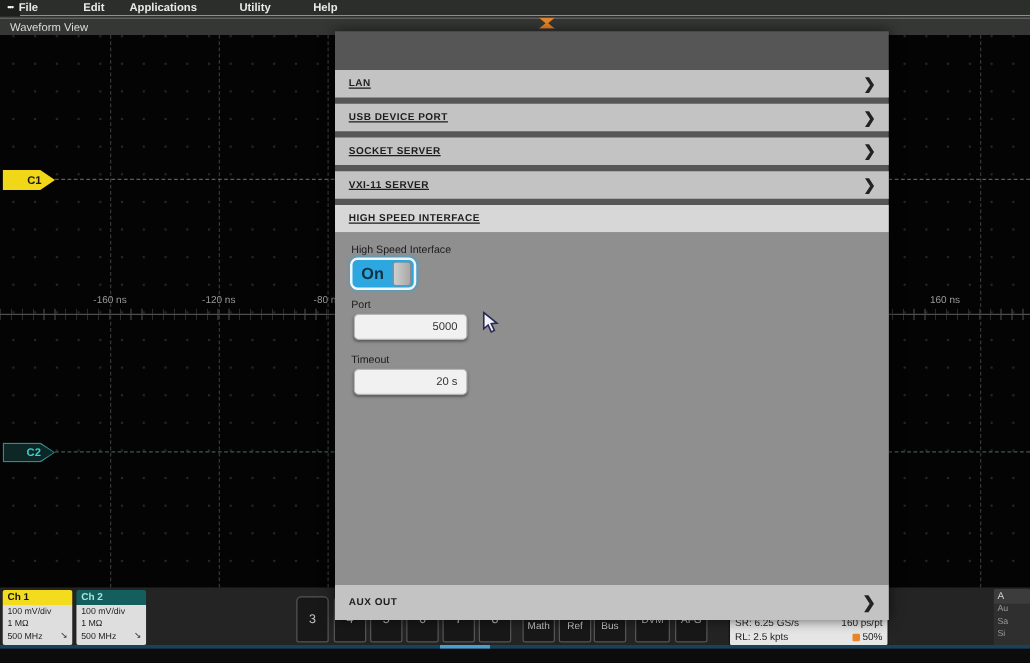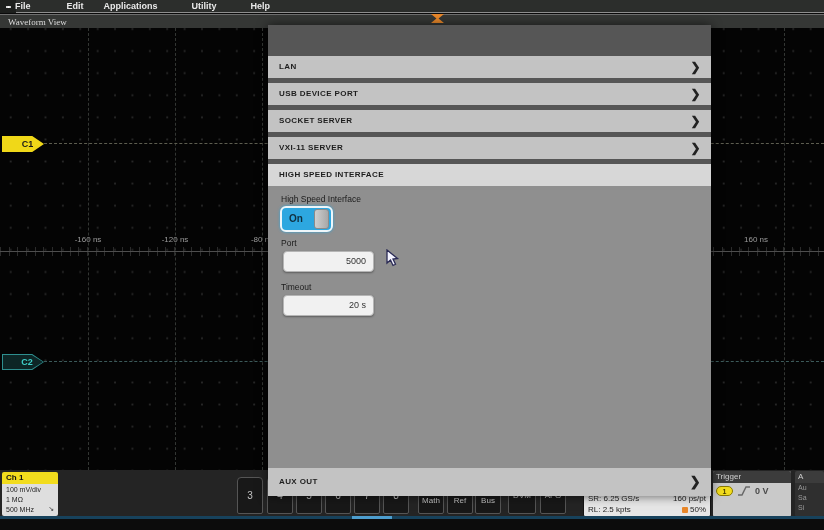--- a/index.html
+++ b/index.html
@@ -7,21 +7,21 @@
   body { position:relative; background:#0a0a0a; font-family:"Liberation Sans", sans-serif; -webkit-font-smoothing:antialiased; }
 
   
   .menubar { position:absolute; left:0; top:0; width:824px; height:13px; background:#2c2e2c; border-bottom:1px solid #8f8f8f; display:flex; align-items:center; z-index:3; }
   .win-dots { width:16px; height:13px; background:#1d1f1d; color:#fff; font-size:7px; line-height:13px; text-align:center; letter-spacing:-1px; }
   .menu-item { color:#e9e9e9; font-size:9px; font-weight:700; height:13px; line-height:13px; padding:0 4px; }
   .menu-item.m0{margin-left:-5px;} .menu-item.m1{margin-left:28px;} .menu-item.m2{margin-left:12px;} .menu-item.m3{margin-left:26px;} .menu-item.m4{margin-left:26px;}
 
   
   .wv-header { position:absolute; left:0; top:14px; width:824px; height:14px; background:#353735; border-top:1px solid #6e6e6e; z-index:1; }
-  .wv-title { color:#dcdcdc; font-size:9px; line-height:14px; padding-left:8px;font-family:Liberation Serif, serif; }
+  .wv-title { color:#dcdcdc; font-size:9px; line-height:14px; padding-left:8px; }
 
   
   .graticule { position:absolute; left:0; top:28px; width:824px; height:442px; background-color:#040404;
     background-image: radial-gradient(circle, #272727 0.8px, transparent 1.3px);
     background-size: 17.4px 22.1px; background-position: 2px 12px; z-index:1; }
   .vline { position:absolute; top:0; height:442px; width:0; border-left:1px dashed #333633; }
   .h-axis { position:absolute; left:0; top:223px; width:824px; height:1px; background:#4e4e4e; }
   .h-ticks { position:absolute; left:0; top:219px; width:824px; height:9px;
     background-image:repeating-linear-gradient(90deg, #3c3c3c 0 1px, transparent 1px 8.7px); opacity:.7; }
   .time-label { position:absolute; top:207px; font-size:8px; color:#9b9b9b; transform:translateX(-50%); white-space:nowrap; }
@@ -38,28 +38,28 @@
   .bracket-l { left:292px; border-left:1px solid #8a8a8a; }
   .bracket-r { left:570px; border-right:1px solid #8a8a8a; }
   .trig-marker { position:absolute; left:431px; top:14px; width:13px; height:9px; background:#e8872a;
     clip-path:polygon(0 0,100% 0,58% 50%,100% 100%,0 100%,42% 50%); z-index:2; }
 
   
   .dialog { position:absolute; left:268px; top:25px; width:443px; height:471px; background:#565656; z-index:5; box-shadow:0 0 10px rgba(0,0,0,.6); }
   .dlg-header { position:absolute; left:0; top:0; width:443px; height:28px; background:#4d4d4d; }
   .dlg-title { color:#e3e3e3; font-size:10px; font-weight:700; line-height:28px; padding-left:11px; letter-spacing:.3px; }
   .help-circle { position:absolute; right:13px; top:6px; width:15px; height:15px; border:1.5px solid #d8d8d8; border-radius:50%; color:#d8d8d8; font-size:10px; font-weight:700; text-align:center; line-height:13px; }
-  .dlg-item { position:absolute; left:0; width:443px; height:22px; background:#c3c3c3; color:#1d1d1d; font-size:8px; font-weight:700; line-height:22px; padding-left:11px; letter-spacing:.4px; }
+  .dlg-item { position:absolute; left:0; width:443px; height:22px; background:#c3c3c3; color:#1d1d1d; font-size:8px; font-weight:700; line-height:22px; padding-left:11px; letter-spacing:.4px;text-decoration:underline; }
   .dlg-item .chev { position:absolute; right:10px; top:0; font-size:12px; font-weight:700; color:#222; line-height:22px; }
   .it0{top:31px;} .it1{top:58px;} .it2{top:85px;} .it3{top:112px;}
   .it4{top:139px; background:#d7d7d7; }
   .dlg-expanded { position:absolute; left:0; top:161px; width:443px; height:282px; background:#8f8f8f; }
   .hsi-label { position:absolute; left:13px; top:169px; font-size:8.5px; color:#1b1b1b; }
   .toggle { position:absolute; left:12px; top:181px; width:53px; height:26px; background:#2da7e0; border:2px solid #eef6fa; border-radius:6px; box-shadow:0 0 3px #2da7e0; }
-  .toggle-on-label { position:absolute; left:7px; top:0; height:22px; line-height:22px; font-size:10px; font-weight:700; color:#10303f; }
+  .toggle-on-label { position:absolute; left:7px; top:0; height:22px; line-height:22px; font-size:13px; font-weight:700; color:#10303f; }
   .toggle-knob { position:absolute; right:2px; top:1px; width:15px; height:20px; background:linear-gradient(90deg,#cfcfcf,#a8a8a8); border:1px solid #8b8b8b; border-radius:3px; }
   .fld-label { position:absolute; left:13px; font-size:8.5px; color:#1b1b1b; }
   .port-label{ top:213px; } .timeout-label{ top:257px;text-align:center; }
   .field { position:absolute; left:15px; width:91px; height:21px; background:#f1f1f1; border:1px solid #b5b5b5; border-radius:4px; box-shadow:0 1px 2px rgba(0,0,0,.35); color:#333; font-size:9px; line-height:19px; text-align:right; padding-right:7px; }
   .port-field{ top:226px; } .timeout-field{ top:270px; }
   .aux-bar { position:absolute; left:0; top:443px; width:443px; height:28px; background:#c3c3c3; color:#1d1d1d; font-size:8px; font-weight:700; line-height:28px; padding-left:11px; letter-spacing:.4px; }
   .aux-bar .chev { position:absolute; right:10px; top:0; font-size:13px; font-weight:700; color:#222; line-height:28px; }
 
   
   .toolbar { position:absolute; left:0; top:470px; width:824px; height:49px; background:#242424; z-index:2; }
@@ -177,20 +177,29 @@
 <div class="toolbar">
   <div class="badge ch1">
     <div class="badge-hdr">Ch 1</div>
     <div class="badge-body">
       <div>100 mV/div</div>
       <div>1 MΩ</div>
       <div>500 MHz</div>
       <span class="bw-icon">↘</span>
     </div>
   </div>
+  <div class="badge ch2">
+    <div class="badge-hdr">Ch 2</div>
+    <div class="badge-body">
+      <div>100 mV/div</div>
+      <div>1 MΩ</div>
+      <div>500 MHz</div>
+      <span class="bw-icon">↘</span>
+    </div>
+  </div>
 
   <div class="tb-btn num-btn b3">3</div>
   <div class="tb-btn num-btn b4">4</div>
   <div class="tb-btn num-btn b5">5</div>
   <div class="tb-btn num-btn b6">6</div>
   <div class="tb-btn num-btn b7">7</div>
   <div class="tb-btn num-btn b8">8</div>
 
   <div class="tb-btn act-btn a0">
     <span>New</span>
@@ -218,30 +227,20 @@
     </div>
     <div class="status-row">
       <span>RL: 2.5 kpts</span>
       <span class="pos-wrap">
         <span class="trig-pos-icon"></span>
         <span>50%</span>
       </span>
     </div>
   </div>
 
-  <div class="trig-panel">
-    <div class="trig-hdr">Trigger</div>
-    <div class="trig-body">
-      <span class="src-pill">1</span>
-      <svg width="14" height="10" viewBox="0 0 14 10">
-        <polyline points="1,9 5,9 9,1 13,1" fill="none" stroke="#6a6a6a" stroke-width="1.5"></polyline>
-      </svg>
-      <span class="trig-level">0 V</span>
-    </div>
-  </div>
 
   <div class="acq-panel">
     <div class="acq-hdr">A</div>
     <div class="acq-line">Au</div>
     <div class="acq-line">Sa</div>
     <div class="acq-line">Si</div>
   </div>
 
   <div class="scroll-line">
     <div class="scroll-thumb"></div>

